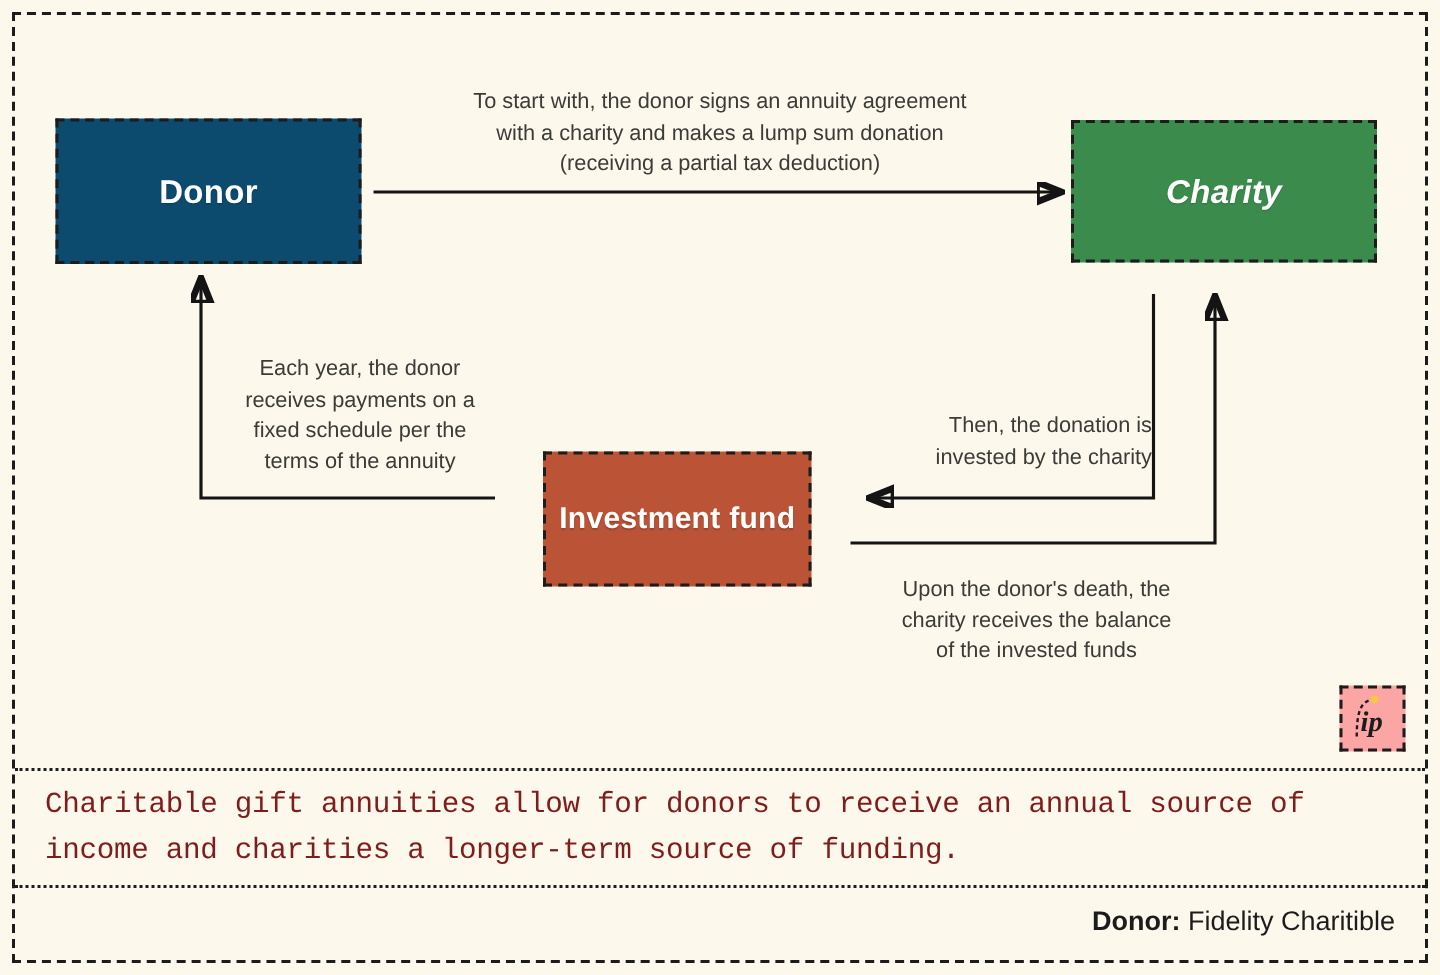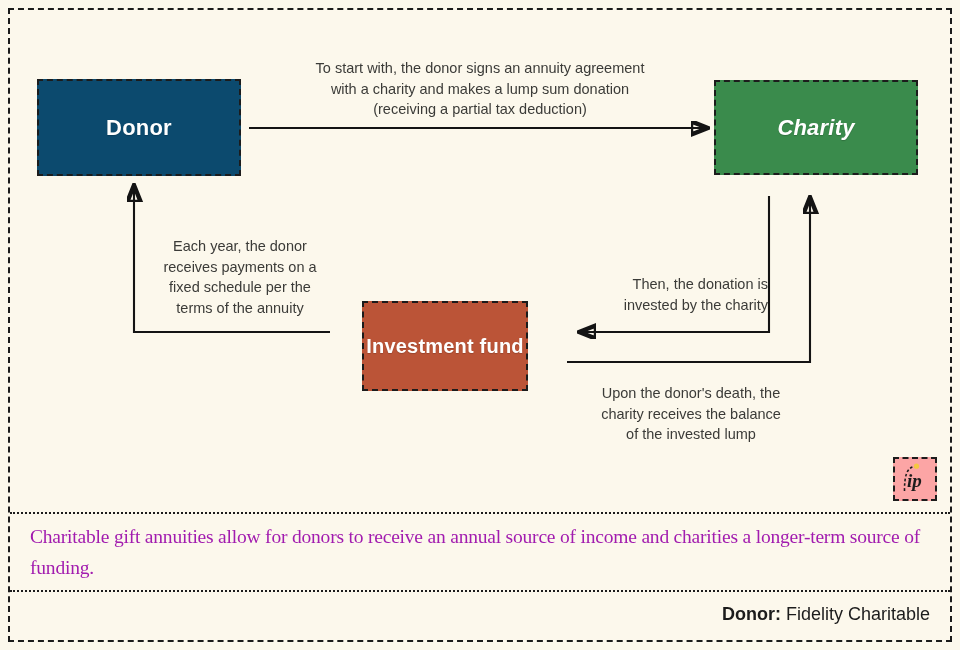--- a/index.html
+++ b/index.html
@@ -52,21 +52,21 @@
     background: #0c4a6e;
     font-size: 22px;
   }
   #node-charity {
     left: 714px; top: 80px; width: 204px; height: 95px;
     background: #3a8b4c;
     font-size: 22px;
     font-style: italic;
   }
   #node-investment {
-    left: 362px; top: 301px; width: 166px; height: 90px;
+    left: 362px; top: 301px; width: 179px; height: 90px;
     background: #bb5437;
     font-size: 20px;
   }
   
   .ann {
     position: absolute;
     color: #3b3b38;
     text-align: center;
     line-height: 1.42;
     font-size: 14.5px;
@@ -108,24 +108,24 @@
   }
   #divider-caption { top: 512px; }
   #divider-credit  { top: 590px; }
 
   
   #caption {
     position: absolute;
     left: 30px;
     top: 521px;
     width: 898px;
-    font-family: Liberation Serif, serif;
+    font-family: Liberation Mono, monospace;
     font-size: 19.5px;
     line-height: 1.6;
-    color: #a21caf;
+    color: #7f1d1d;
     letter-spacing: -0.2px;
   }
   
   #credit {
     position: absolute;
     right: 30px;
     top: 604px;
     font-size: 18px;
     color: #1c1c1c;
     white-space: nowrap;
@@ -176,33 +176,33 @@
     <div class="ann" id="ann-each">Each year, the donor
 receives payments on a
 fixed schedule per the
 terms of the annuity</div>
 
     <div class="ann" id="ann-then">Then, the donation is
 invested by the charity</div>
 
     <div class="ann" id="ann-upon">Upon the donor's death, the
 charity receives the balance
-of the invested lump</div>
+of the invested funds</div>
 
     <div id="logo-badge">
       <svg width="40" height="40" viewBox="0 0 40 40" xmlns="http://www.w3.org/2000/svg">
         <path d="M9.5 32 C9.5 16, 12 8, 20.5 7.5" stroke="#1c1c1c" stroke-width="1.6" fill="none" stroke-dasharray="2.6 2.2"></path>
         <circle cx="21.5" cy="7.2" r="2.6" fill="#f5c842"></circle>
         <text x="12" y="28" font-family="'Liberation Serif', serif" font-size="19" font-weight="bold" font-style="italic" fill="#1c1c1c">ip</text>
       </svg>
     </div>
 
   </div>
 
   <div class="divider" id="divider-caption"></div>
 
   <div id="caption">Charitable gift annuities allow for donors to receive an annual source of income and charities a longer-term source of funding.</div>
 
   <div class="divider" id="divider-credit"></div>
 
-  <div id="credit"><span class="credit-label">Donor:</span><span class="credit-source"> Fidelity Charitable</span></div>
+  <div id="credit"><span class="credit-label">Donor:</span><span class="credit-source"> Fidelity Charitible</span></div>
 
 </div>
 
 </body></html>

